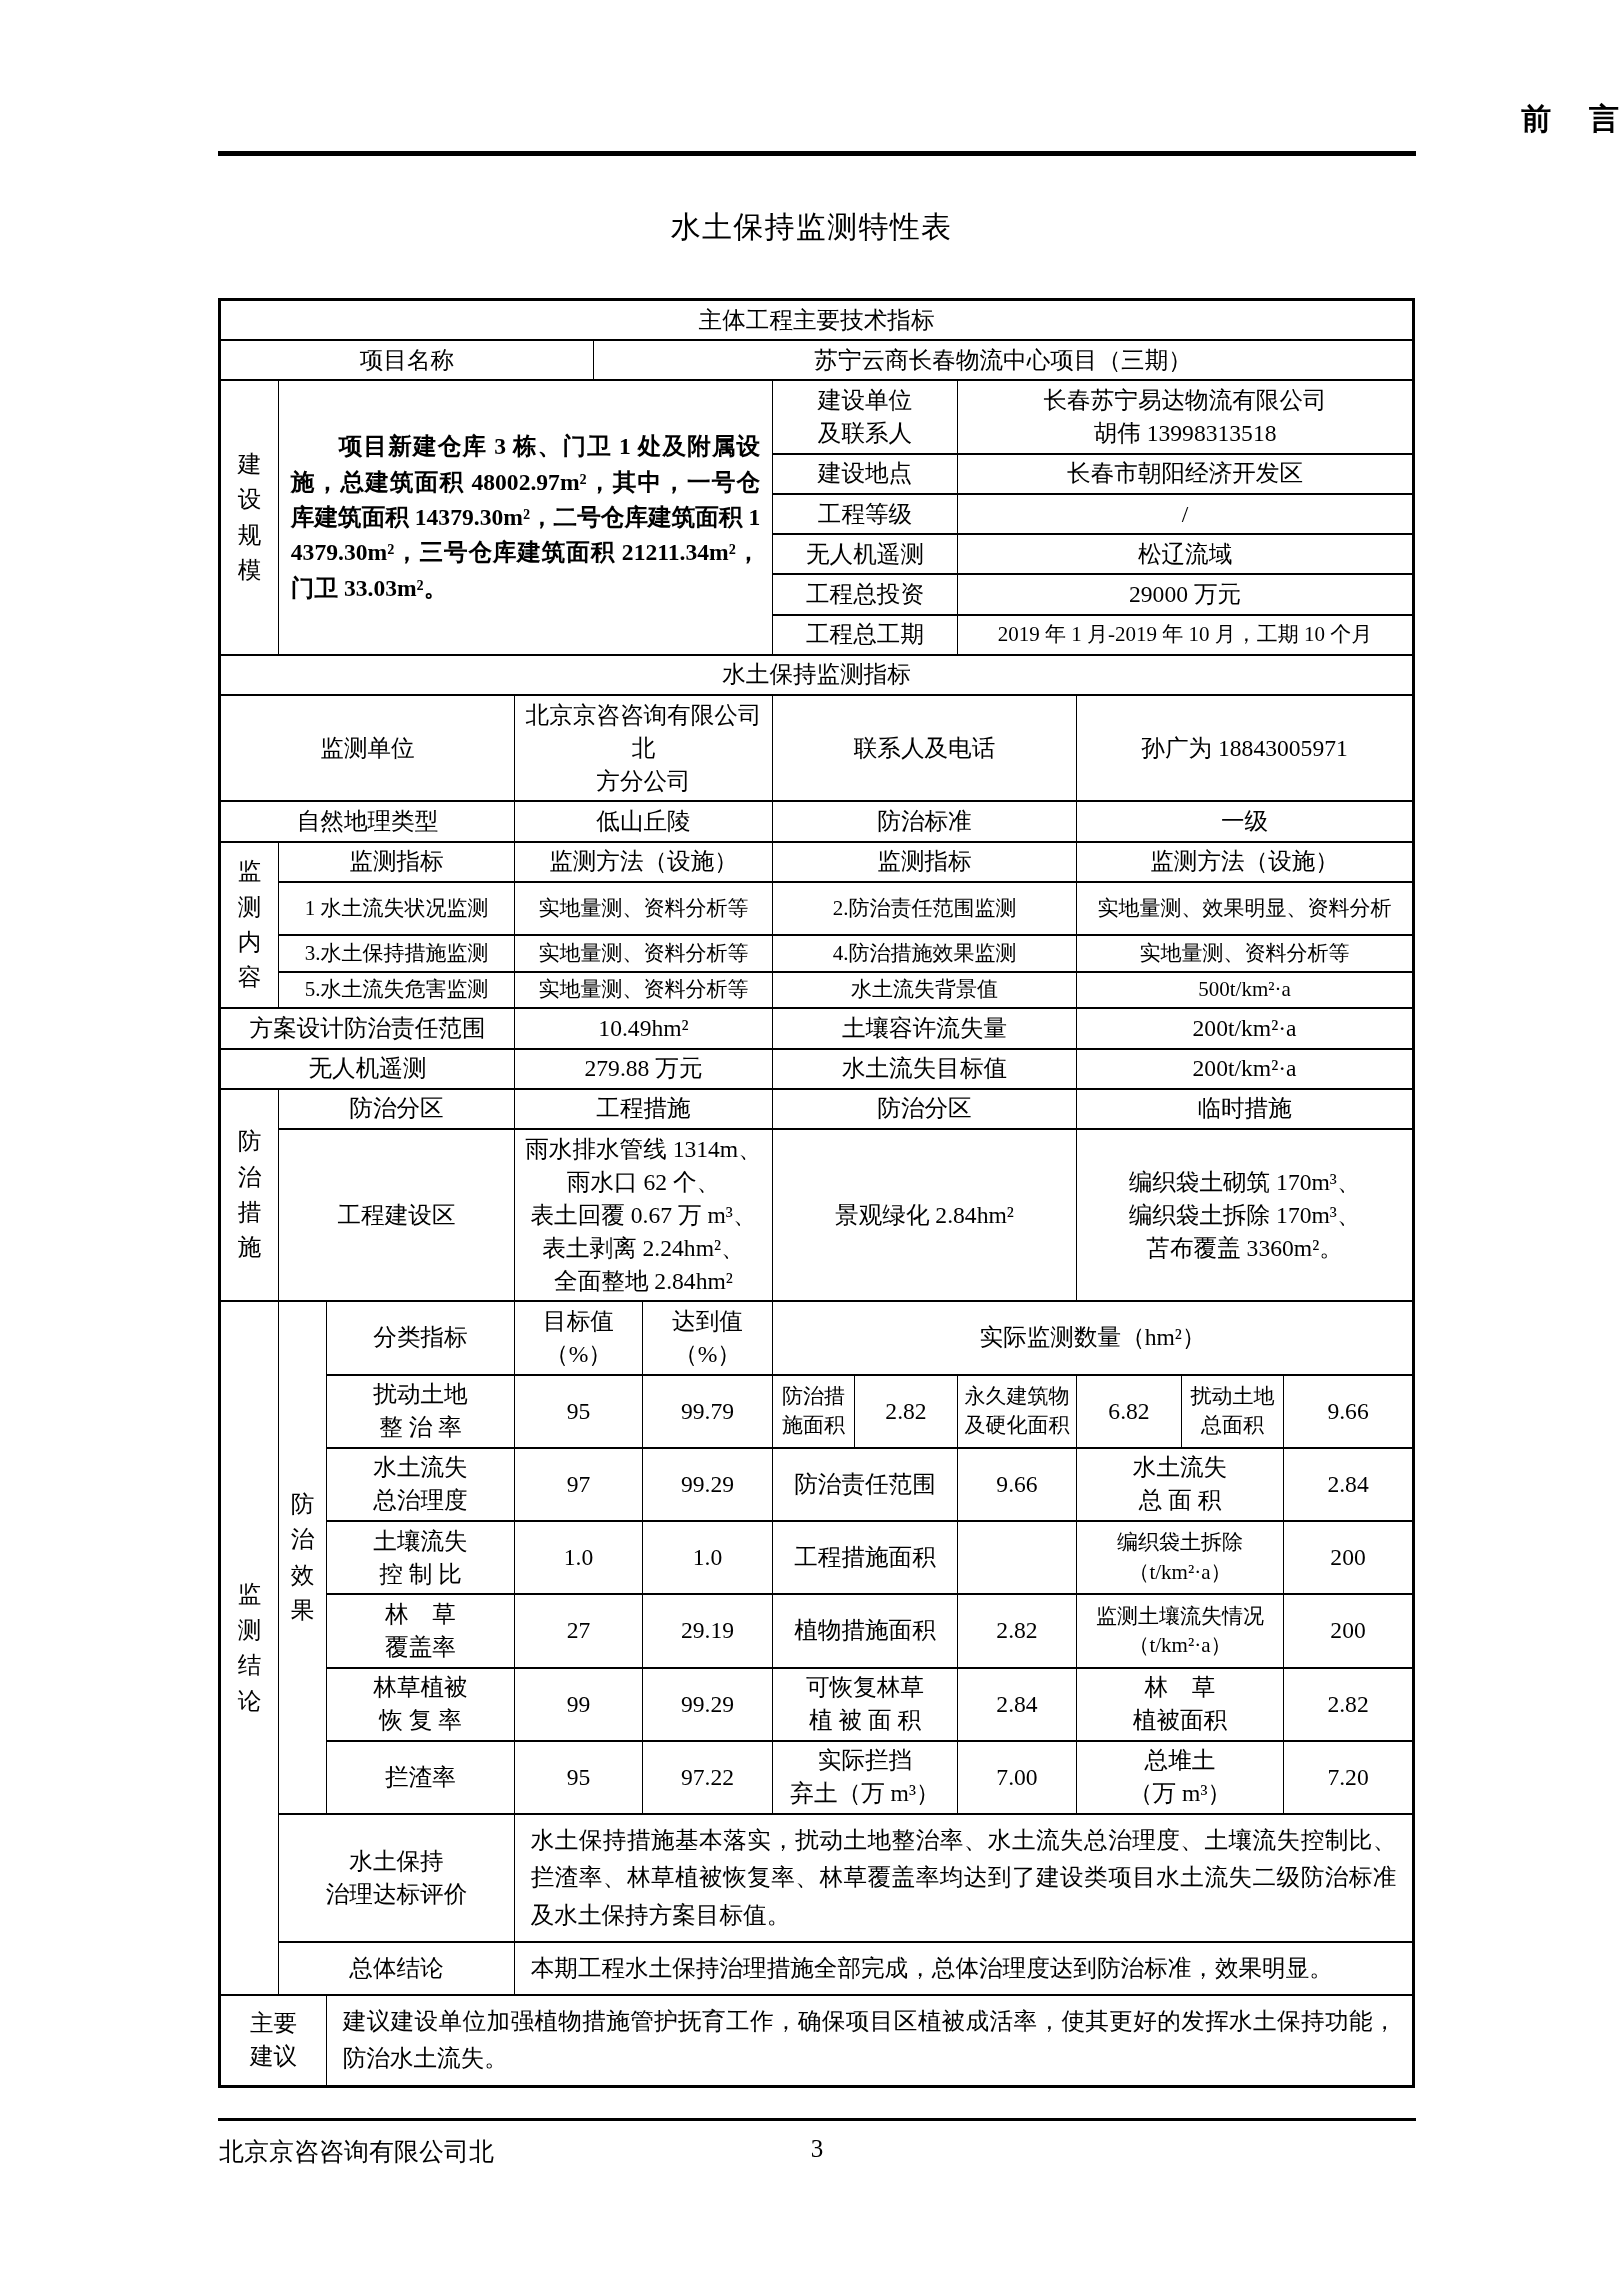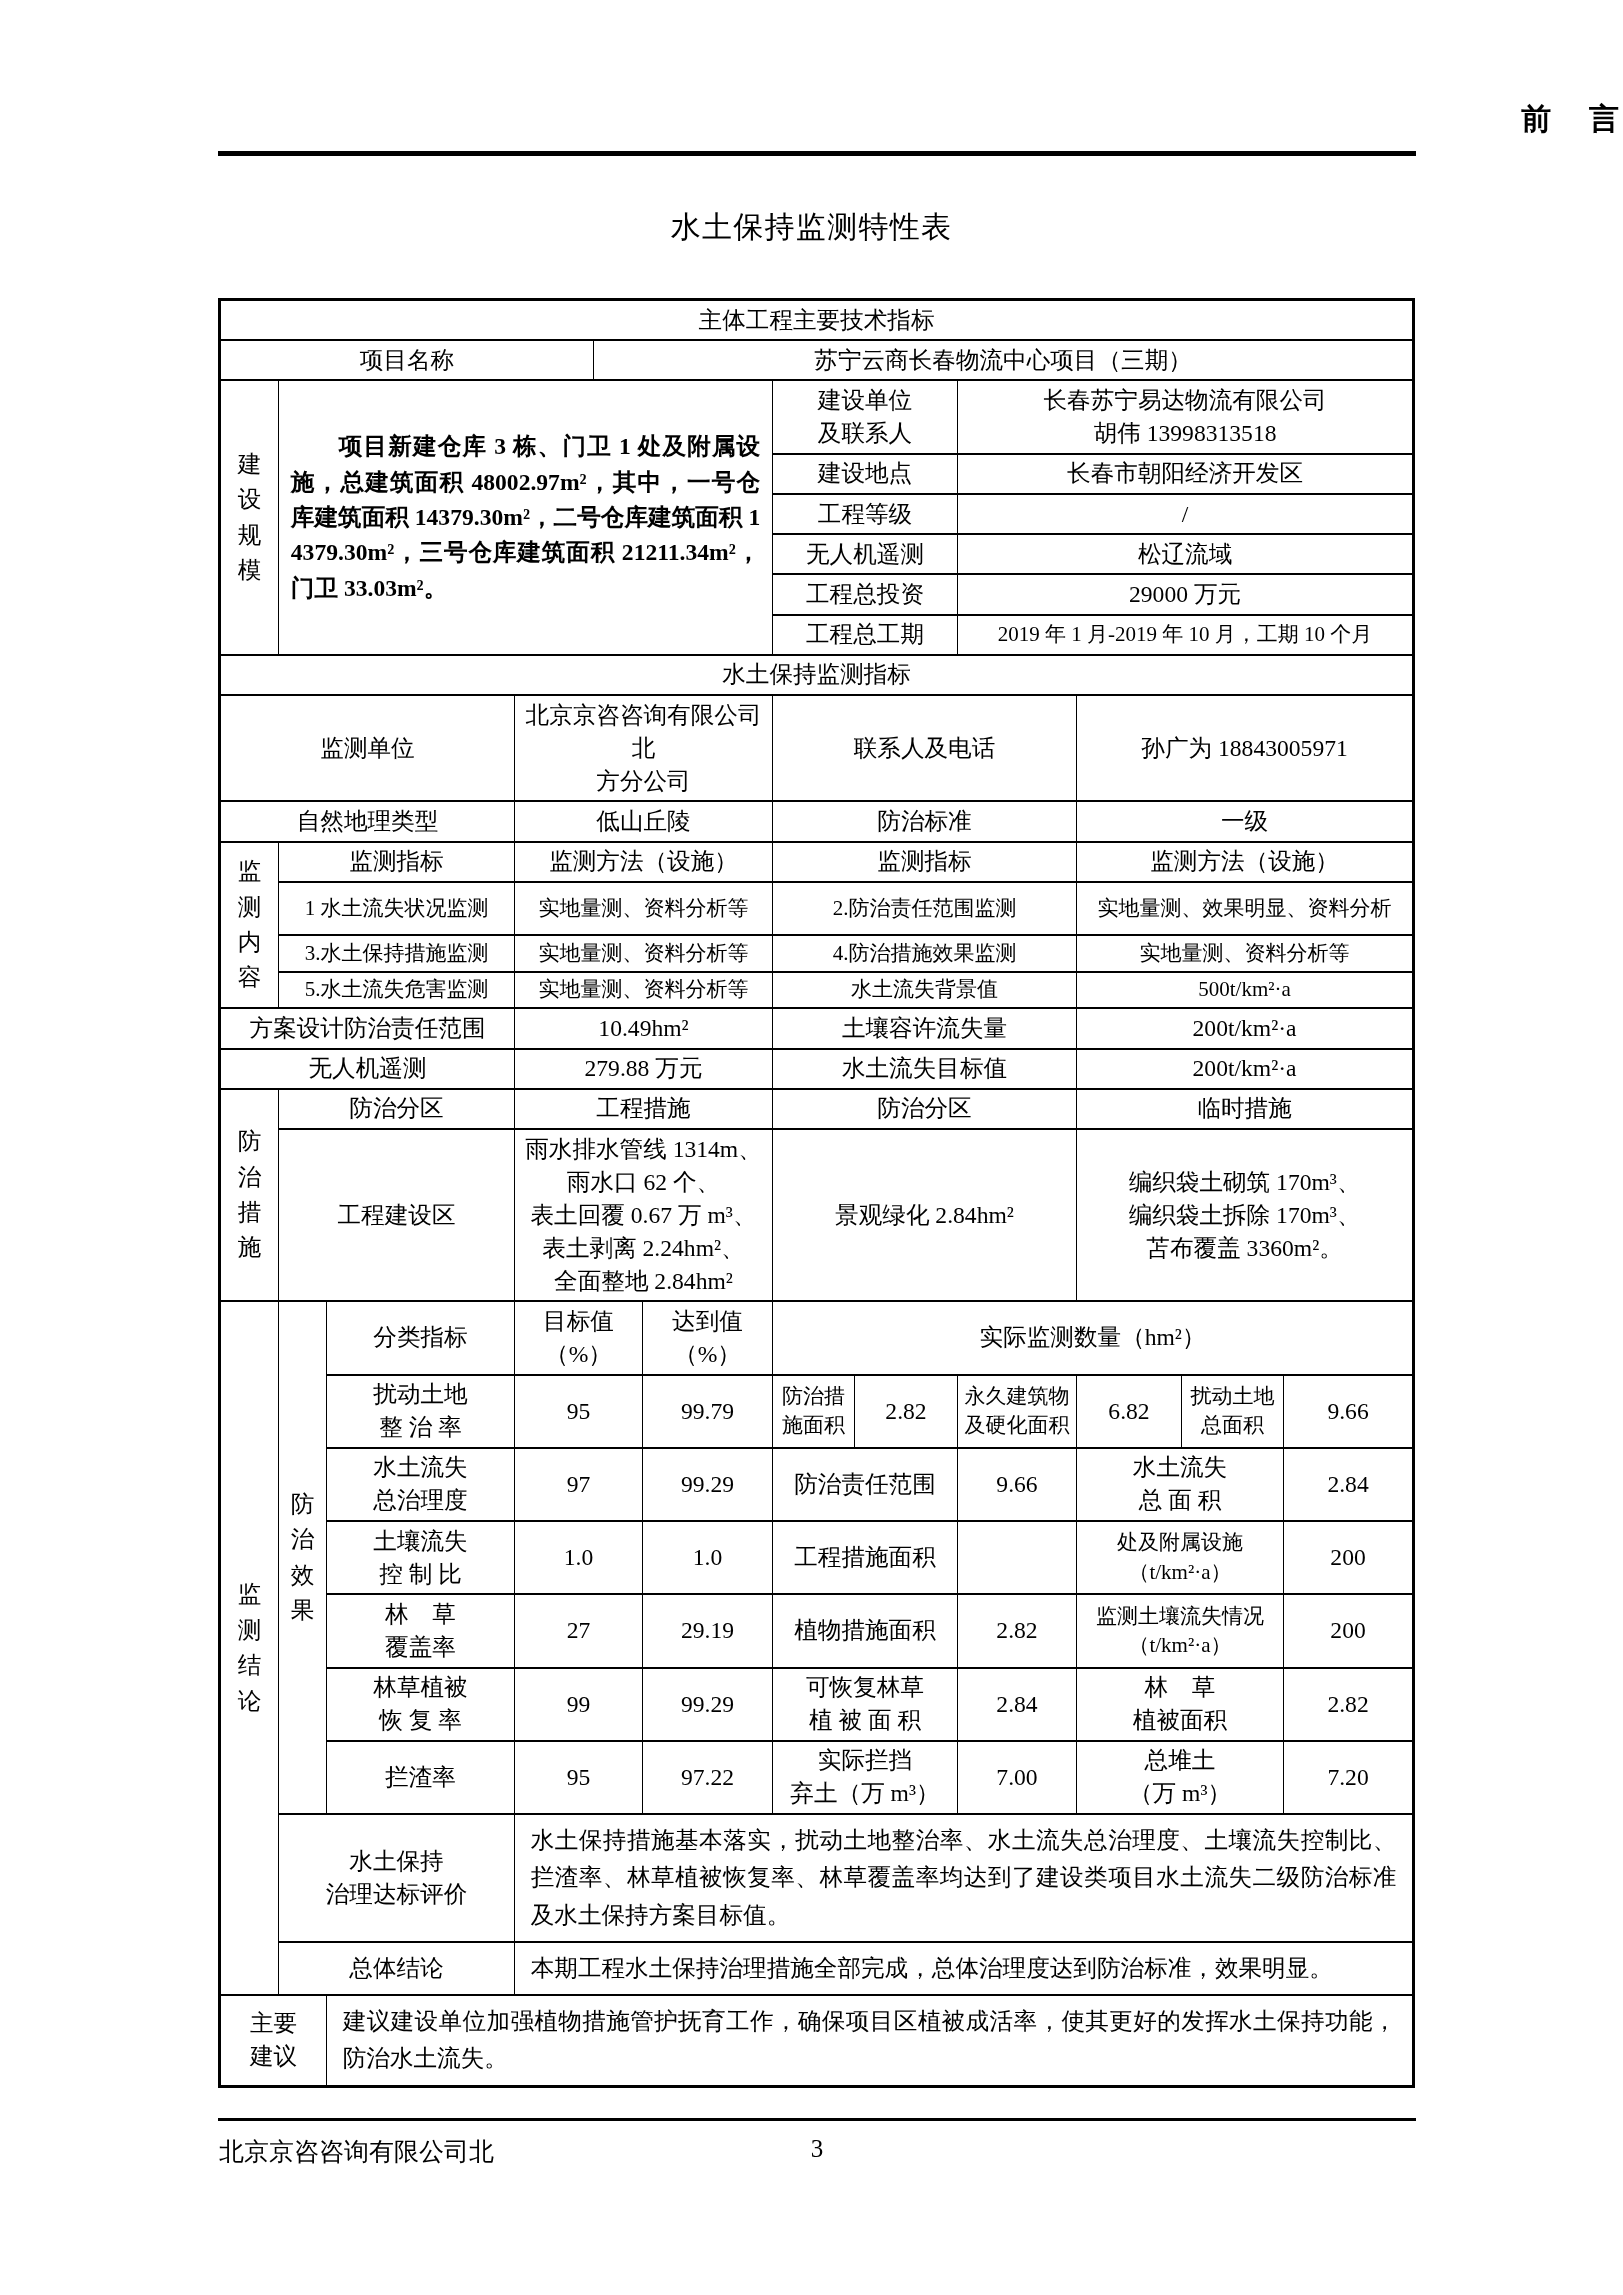--- a/index.html
+++ b/index.html
@@ -253,21 +253,21 @@
 总 面 积</td>
       <td>2.84</td>
     </tr>
     <tr style="height:68px">
       <td class="pre">土壤流失
 控 制 比</td>
       <td colspan="2">1.0</td>
       <td>1.0</td>
       <td colspan="2">工程措施面积</td>
       <td></td>
-      <td colspan="2" class="pre tight">处及附属设施
+      <td colspan="2" class="pre tight">编织袋土拆除
 （t/km²·a）</td>
       <td>200</td>
     </tr>
     <tr style="height:65px">
       <td class="pre">林　草
 覆盖率</td>
       <td colspan="2">27</td>
       <td>29.19</td>
       <td colspan="2">植物措施面积</td>
       <td>2.82</td>

